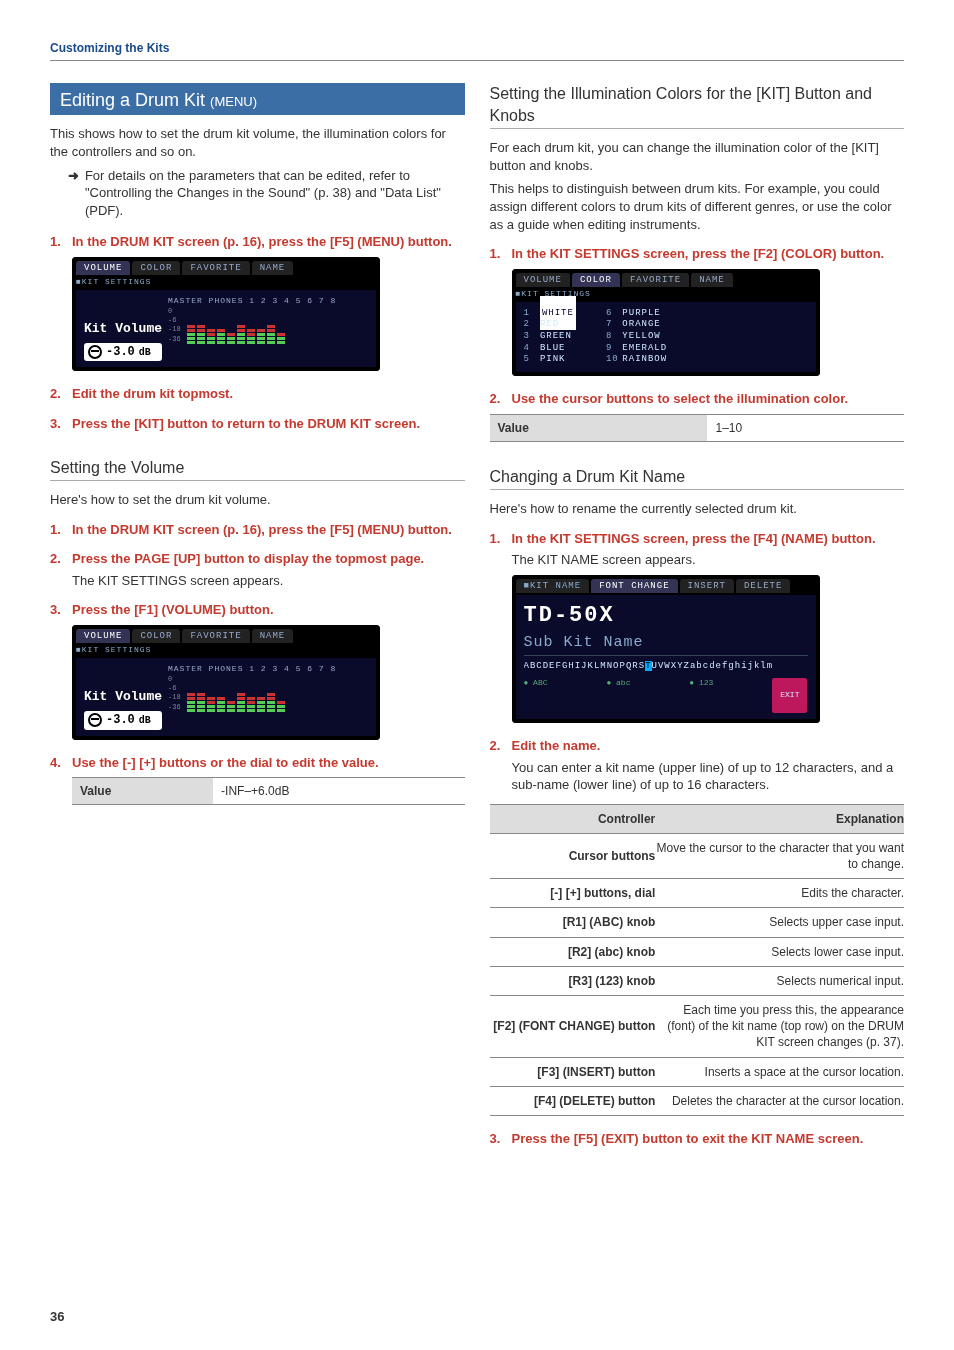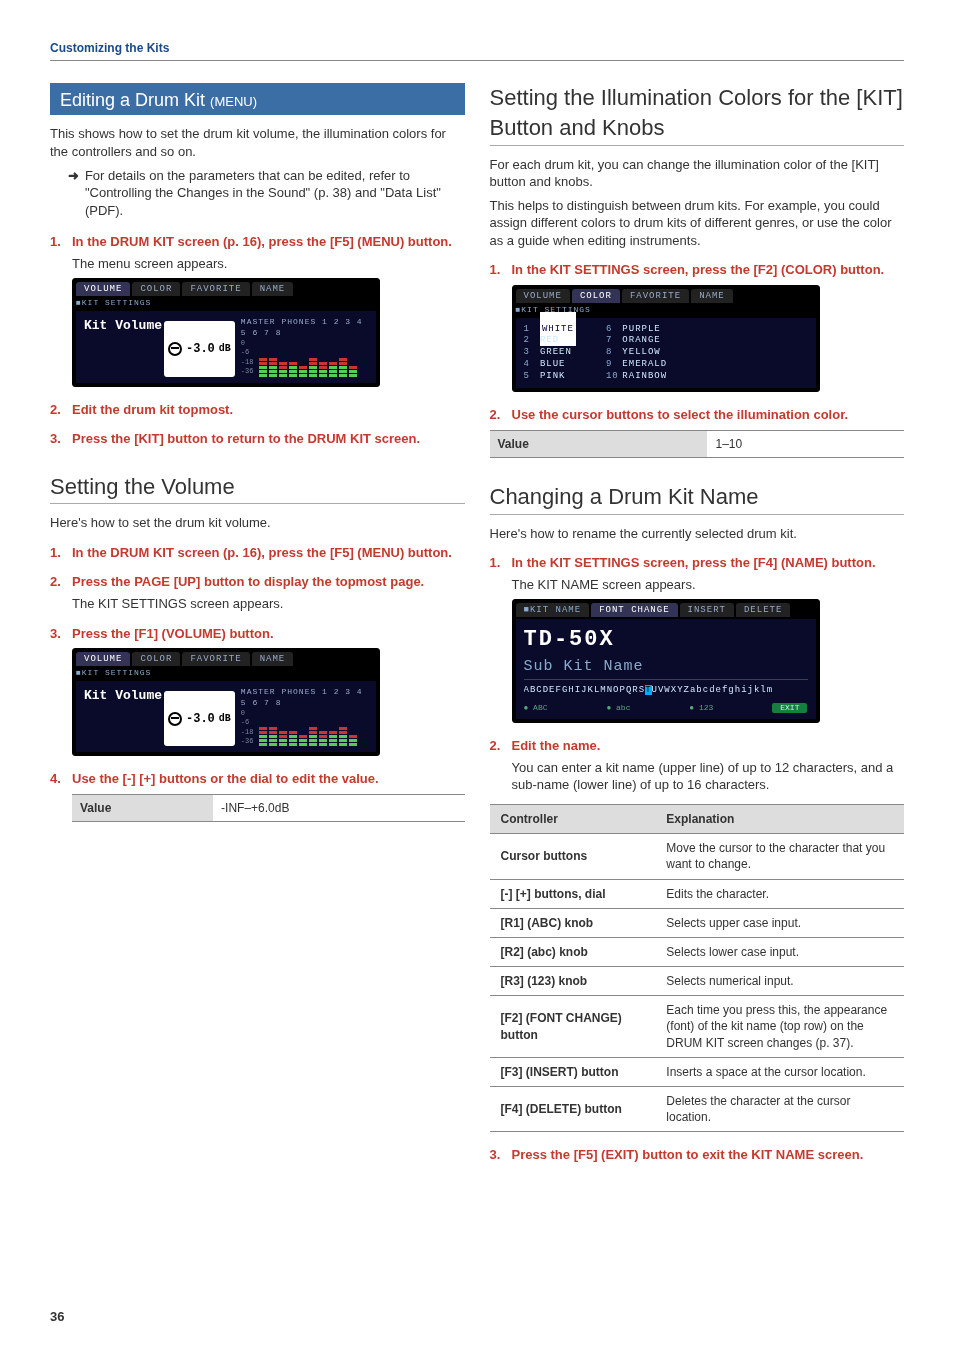--- a/index.html
+++ b/index.html
@@ -37,21 +37,21 @@
     font-size: 18px;
     padding: 5px 10px 3px 10px;
     margin: 0 0 10px 0;
     font-weight: normal;
   }
   .h2-bar .sub {
     font-size: 13px;
   }
   .h2-plain {
     color: #333;
-    font-size: 22px;
+    font-size: 16px;
     font-weight: normal;
     border-bottom: 1px solid #aaa;
     padding-bottom: 2px;
     margin: 24px 0 10px 0;
   }
   .h2-plain.first { margin-top: 0; }
   p { margin: 6px 0; }
   .arrow-note {
     display: flex;
     gap: 6px;
@@ -99,21 +99,21 @@
   .scr-tab.active { background: #335; color: #fff; }
   .scr-sub { font-size: 8px; color: #8ac; letter-spacing:1px; margin-bottom:2px;}
   .scr-body {
     background: #0a0a2a;
     padding: 6px 8px;
     min-height: 50px;
     position: relative;
     display:flex;
     gap:6px;
   }
-  .kv-left { display:flex; flex-direction:row; gap:2px; font-size:10px; }
+  .kv-left { display:flex; flex-direction:column; gap:2px; font-size:10px;margin-top:24px; }
   .kv-title { font-weight:bold; color:#fff; font-size:13px; }
   .kv-badge {
     display:inline-flex; align-items:center; gap:4px;
     background:#fff; color:#000; padding:1px 4px; border-radius:3px;
     font-size:12px; font-weight:bold; margin-top:4px;
   }
   .kv-badge .circ { display:inline-block; width:10px; height:10px; border:2px solid #000; border-radius:50%; position:relative;}
   .kv-badge .circ::after{content:""; position:absolute; left:1px; right:1px; top:3px; border-top:2px solid #000;}
   .kv-meters {
     flex:1;
@@ -130,21 +130,21 @@
   .color-rows { display:flex; gap:30px; width:100%; }
   .color-col { font-size:9px; letter-spacing:1px; line-height:1.3; }
   .color-col .n { color:#8ac; display:inline-block; width:10px;}
 
   .name-scr .scr-body { display:block; min-height:80px; }
   .name-big { font-size:22px; font-weight:bold; color:#fff; letter-spacing:2px; }
   .name-sub { font-size:15px; color:#8ac; letter-spacing:1px; border-bottom:1px solid #345; padding-bottom:2px; margin:2px 0 4px 0;}
   .name-chars { font-size:9px; color:#cfe8ff; letter-spacing:1px; white-space:nowrap; overflow:hidden;}
   .name-chars .cur{ background:#0af; color:#000;}
   .name-foot { display:flex; justify-content:space-between; font-size:8px; color:#5a7; margin-top:6px;}
-  .name-foot span:last-child{ color:#cfe8ff; background:#15803d; padding:0 8px; border-radius:2px;}
+  .name-foot span:last-child{ color:#cfe8ff; background:#be185d; padding:12px 8px; border-radius:2px;}
 
   table.vt {
     border-collapse: collapse;
     width: 100%;
     margin: 6px 0 14px 0;
     font-size: 12px;
   }
   table.vt th, table.vt td {
     border: 1px solid #888;
     border-left: none;
@@ -162,22 +162,22 @@
   table.ctl {
     border-collapse: collapse;
     width: 100%;
     margin: 10px 0 14px 0;
     font-size: 12px;
   }
   table.ctl th, table.ctl td {
     border: 1px solid #888;
     border-left: none;
     border-right: none;
-    padding: 6px 11px;
-    text-align: left;
+    padding: 6px 0;
+    text-align: right;
     vertical-align: middle;
   }
   table.ctl th {
     background: #ddd;
     font-weight: bold;
   }
   table.ctl td.lbl { font-weight: bold; width: 40%; }
 
   .page-num {
     position: absolute;
@@ -202,21 +202,20 @@
     <p>This shows how to set the drum kit volume, the illumination colors for the controllers and so on.</p>
     <div class="arrow-note">
       <span class="glyph">➜</span>
       <span>For details on the parameters that can be edited, refer to "Controlling the Changes in the Sound" (p. 38) and "Data List" (PDF).</span>
     </div>
 
     <div class="step">
         <span class="num">1.</span>
         <span class="text">In the DRUM KIT screen (p. 16), press the [F5] (MENU) button.</span>
       </div>
-    <div class="step-body">The menu screen appears.</div>
 
     <div class="screenshot">
       <div class="scr-tabs">
         <span class="scr-tab active">VOLUME</span>
         <span class="scr-tab">COLOR</span>
         <span class="scr-tab">FAVORITE</span>
         <span class="scr-tab">NAME</span>
       </div>
       <div class="scr-sub">■KIT SETTINGS</div>
       <div class="scr-body">

